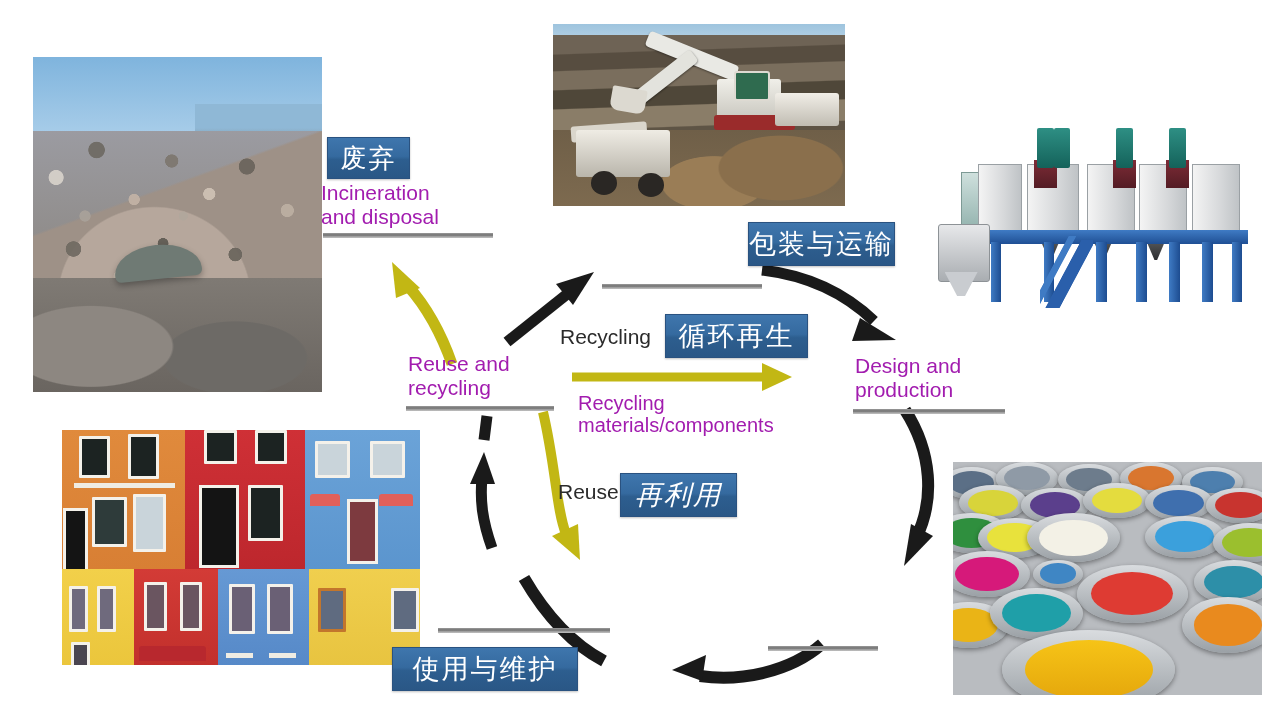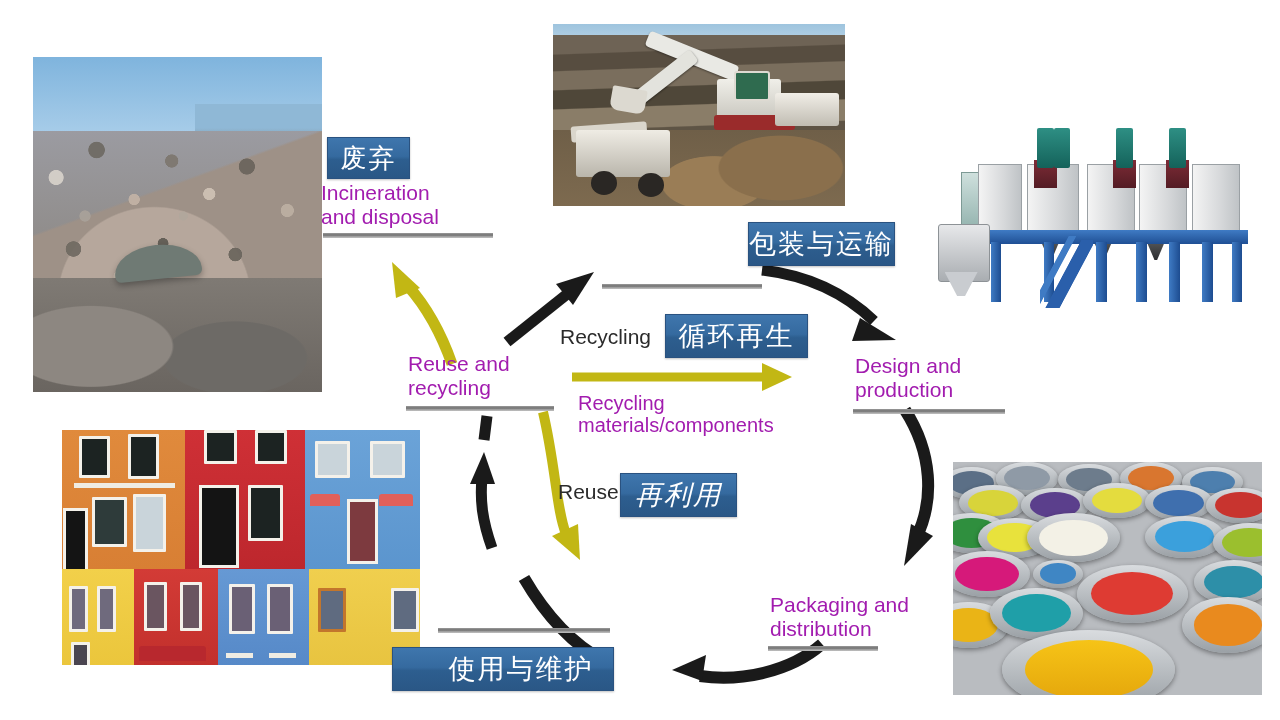--- a/index.html
+++ b/index.html
@@ -430,25 +430,23 @@
 and disposal</div>
   <div class="ubar" style="left:323px;top:233px;width:170px;"></div>
 
   <div class="badge" style="left:748px;top:222px;width:145px;height:42px;font-size:27px;">包装与运输</div>
   <div class="ubar" style="left:602px;top:284px;width:160px;"></div>
 
   <div class="enlabel" style="left:855px;top:354px;width:145px;font-size:21px;">Design and
 production</div>
   <div class="ubar" style="left:853px;top:409px;width:152px;"></div>
 
-  <div class="enlabel" style="left:770px;top:593px;width:180px;font-size:21px;">Packaging and
-distribution</div>
   <div class="ubar" style="left:768px;top:646px;width:110px;"></div>
 
-  <div class="badge" style="left:392px;top:647px;width:184px;height:42px;font-size:27px;padding-left:36px;">使用与维护</div>
+  <div class="badge" style="left:392px;top:647px;width:184px;height:42px;font-size:27px;">使用与维护</div>
   <div class="ubar" style="left:438px;top:628px;width:172px;"></div>
 
   <div class="enlabel" style="left:408px;top:352px;width:150px;font-size:21px;">Reuse and
 recycling</div>
   <div class="ubar" style="left:406px;top:406px;width:148px;"></div>
 
   <div class="smalllab" style="left:560px;top:325px;font-size:21px;">Recycling</div>
   <div class="badge" style="left:665px;top:314px;width:141px;height:42px;font-size:27px;">循环再生</div>
 
   <div class="enlabel" style="left:578px;top:392px;width:260px;font-size:20px;">Recycling

